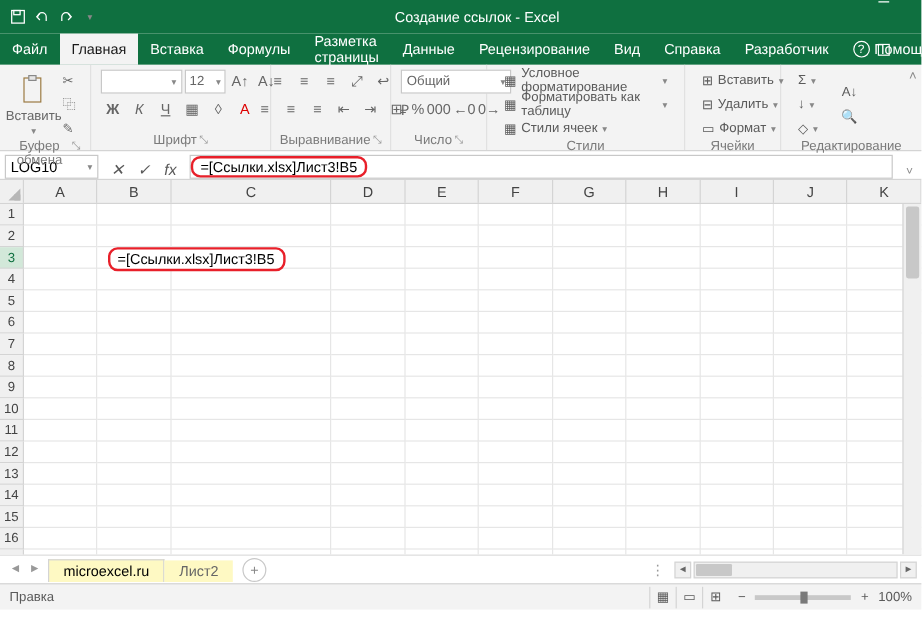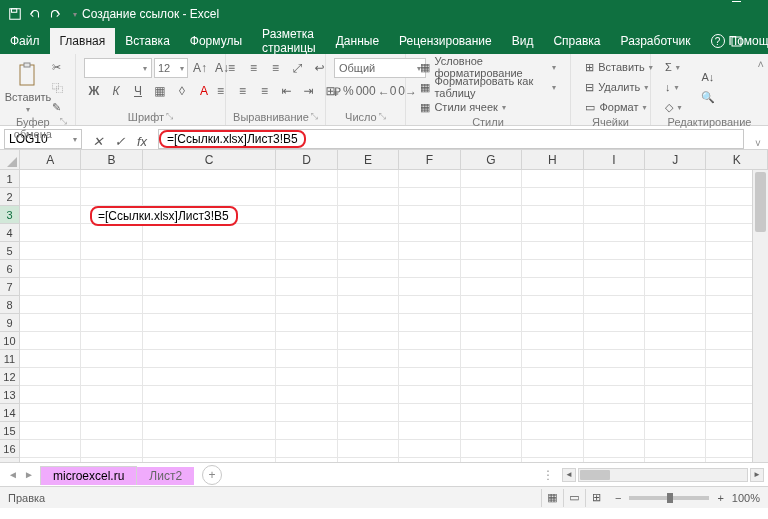--- a/index.html
+++ b/index.html
@@ -1,19 +1,19 @@
 <!DOCTYPE html>
 <html><head>
 <meta charset="utf-8">
 <style>
 * { margin:0; padding:0; box-sizing:border-box; font-family:"Segoe UI",Arial,sans-serif; }
 body { width:768px; height:519px; background:#fff; overflow:hidden; position:relative; }
 .titlebar { height:28px; background:#0f7040; color:#fff; display:flex; align-items:center; font-size:12px; }
 .titlebar .left-icons { display:flex; gap:6px; padding-left:8px; align-items:center; }
-.titlebar .title { flex:1; }
+.titlebar .title { flex:1; text-align:center; }
 .titlebar .right-items { display:flex; align-items:center; gap:12px; padding-right:8px;flex-direction:column; }
 .login-btn { border:1px solid #fff; padding:1px 10px; font-size:11px; }
 .tic { width:14px; height:14px; display:inline-flex; align-items:center; justify-content:center; }
 .tic svg { width:14px; height:14px; stroke:#fff; fill:none; stroke-width:1.2; }
 .win-btn { width:40px; height:28px; display:flex; align-items:center; justify-content:center; }
 .win-btn svg { width:11px; height:11px; stroke:#fff; fill:none; stroke-width:1; }
 
 .tabs { height:26px; background:#0f7040; color:#fff; display:flex; font-size:12px; }
 .tab { padding:0 10px; display:flex; align-items:center; cursor:pointer; }
 .tab.active { background:#f3f3f3; color:#1a1a1a; }
@@ -55,21 +55,21 @@
 .row-h.active { background:#d2e8d9; color:#0f7040; }
 .cell { border-right:1px solid #e6e6e6; border-bottom:1px solid #e6e6e6; width:68px; }
 .cell.wide { width:148px; }
 .active-cell-wrap { position:absolute; left:90px; top:56px; }
 .active-cell { border:2px solid #e8202a; border-radius:8px; padding:0 6px; font-size:12px; background:#fff; white-space:nowrap; text-align:right; min-width:148px; height:20px; display:flex; align-items:center; }
 .grid-area .vbar { position:absolute; right:0; top:20px; bottom:0; width:16px; background:#f0f0f0; border-left:1px solid #d4d4d4; }
 .grid-area .vbar::after { content:""; position:absolute; top:2px; left:2px; right:2px; height:60px; background:#c8c8c8; border-radius:2px; }
 
 .sheet-tabs { height:24px; background:#fff; border-top:1px solid #d4d4d4; display:flex; align-items:center; font-size:12px; }
 .sheet-nav { width:40px; display:flex; gap:6px; padding-left:8px; color:#999; font-size:10px; }
-.sheet-tab { padding:2px 12px; border:1px solid #d4d4d4; border-bottom:none; background:#f0abfc; margin-top:2px; }
+.sheet-tab { padding:2px 12px; border:1px solid #d4d4d4; border-bottom:none; background:#fef9c3; margin-top:2px; }
 .sheet-tab.inactive { border:none; color:#666; }
 .sheet-add { width:20px; height:20px; border:1px solid #c8c8c8; border-radius:50%; display:flex; align-items:center; justify-content:center; margin-left:8px; color:#888; font-size:12px; }
 .hbar-area { flex:1; display:flex; justify-content:flex-end; align-items:center; padding-right:4px; gap:2px; }
 .hbar { width:170px; height:14px; background:#f0f0f0; border:1px solid #d4d4d4; position:relative; }
 .hbar::after { content:""; position:absolute; left:1px; top:1px; bottom:1px; width:30px; background:#c8c8c8; border-radius:1px; }
 .hbar-btn { width:14px; height:14px; border:1px solid #d4d4d4; background:#f0f0f0; display:flex; align-items:center; justify-content:center; font-size:8px; color:#666; }
 .dots-split { color:#999; font-size:12px; margin:0 6px; }
 
 .status { height:22px; background:#f3f3f3; border-top:1px solid #d4d4d4; display:flex; align-items:center; font-size:11px; color:#5a5a5a; padding:0 8px; }
 .status .right { margin-left:auto; display:flex; gap:8px; align-items:center; }

